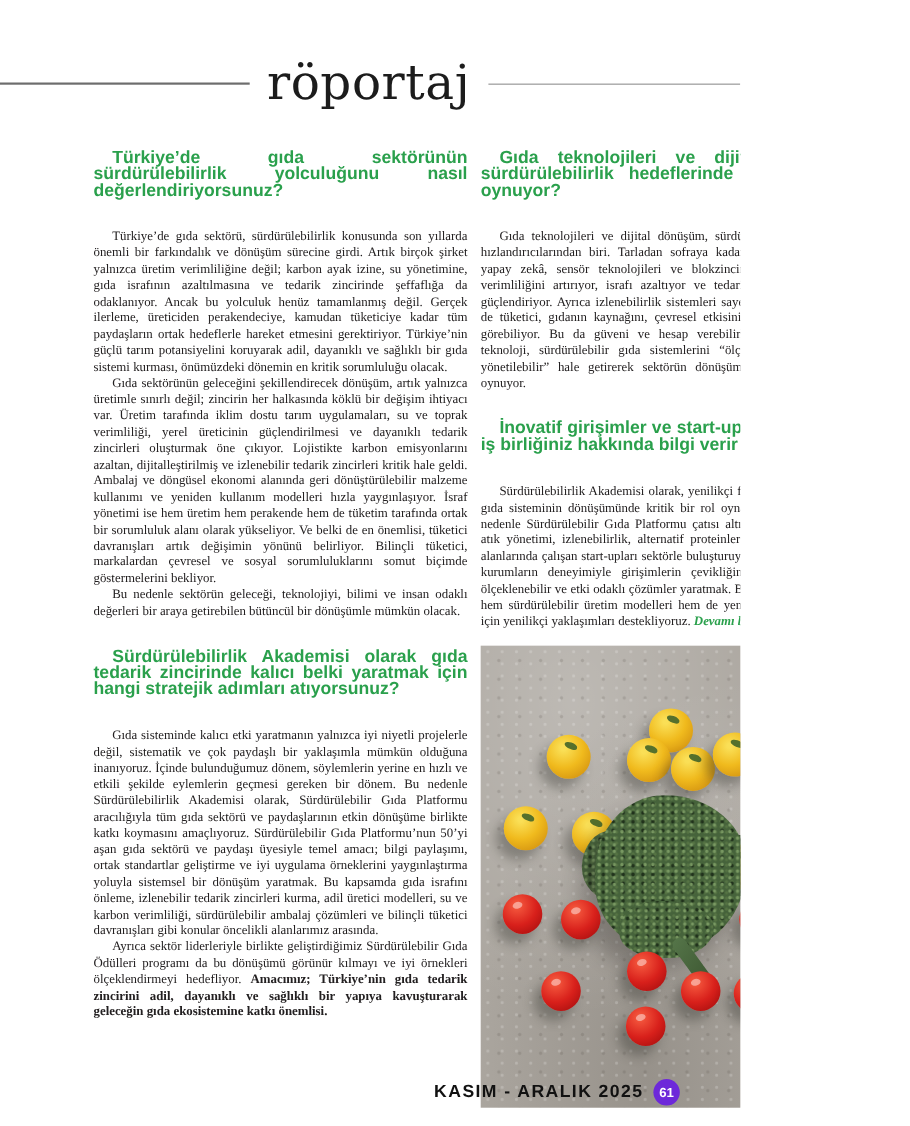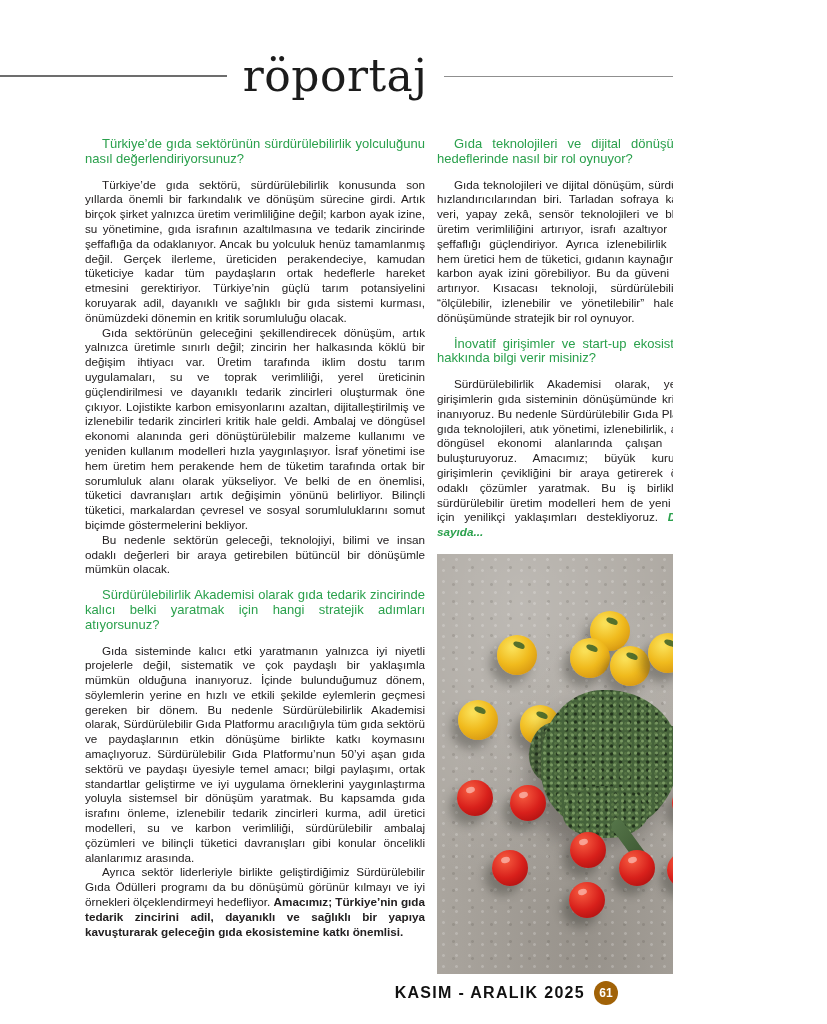--- a/index.html
+++ b/index.html
@@ -25,25 +25,25 @@
     position:absolute; top:137px; left:85px; width:700px;
     display:flex; gap:12px;
   }
   .col {
     text-align:justify; font-size:11.7px; line-height:14.8px;
     color:#232021;
   }
   .col-left  { width:340px; }
   .col-right { width:348px; }
   .q {
-    font-size:13px; font-weight:400; color:#2aa04c;
-    margin:11px 0; text-indent:17px; line-height:14.8px; text-align:justify;
+    font-size:16px; font-weight:700; color:#2aa04c;
+    margin:27px 0; text-indent:17px; line-height:14.8px; text-align:justify;
   }
   .q:first-child { margin-top:0; }
-  .col p { margin:0; text-indent:17px; }
+  .col p { margin:0; text-indent:17px;font-family:Liberation Serif, serif; }
   .strong { font-weight:700; font-style:normal; }
   .teaser { color:#2aa04c; font-weight:700; font-style:italic; }
 
   
   .photo {
     position:relative; width:334px; height:420px; margin:14px 0 0 0;
     overflow:hidden;
     background:
       radial-gradient(ellipse at 25% 12%, rgba(255,255,255,.22), transparent 55%),
       radial-gradient(ellipse at 78% 45%, rgba(255,255,255,.10), transparent 50%),
@@ -98,21 +98,21 @@
     transform:rotate(-36deg);
   }
 
   
   .pagefoot {
     position:absolute; top:981px; right:55px;
     display:flex; align-items:center; gap:9px;
   }
   .issue { font-size:16px; font-weight:700; letter-spacing:1.3px; color:#111; }
   .pagenum {
-    width:24px; height:24px; border-radius:50%; background:#a16207; color:#fff;
+    width:24px; height:24px; border-radius:50%; background:#6d28d9; color:#fff;
     font-size:12px; font-weight:700; display:flex; align-items:center; justify-content:center;
   }
 </style>
 </head>
 <body>
 
 <div class="page">
 
   <header class="masthead">
     <div class="rule-left"></div>

